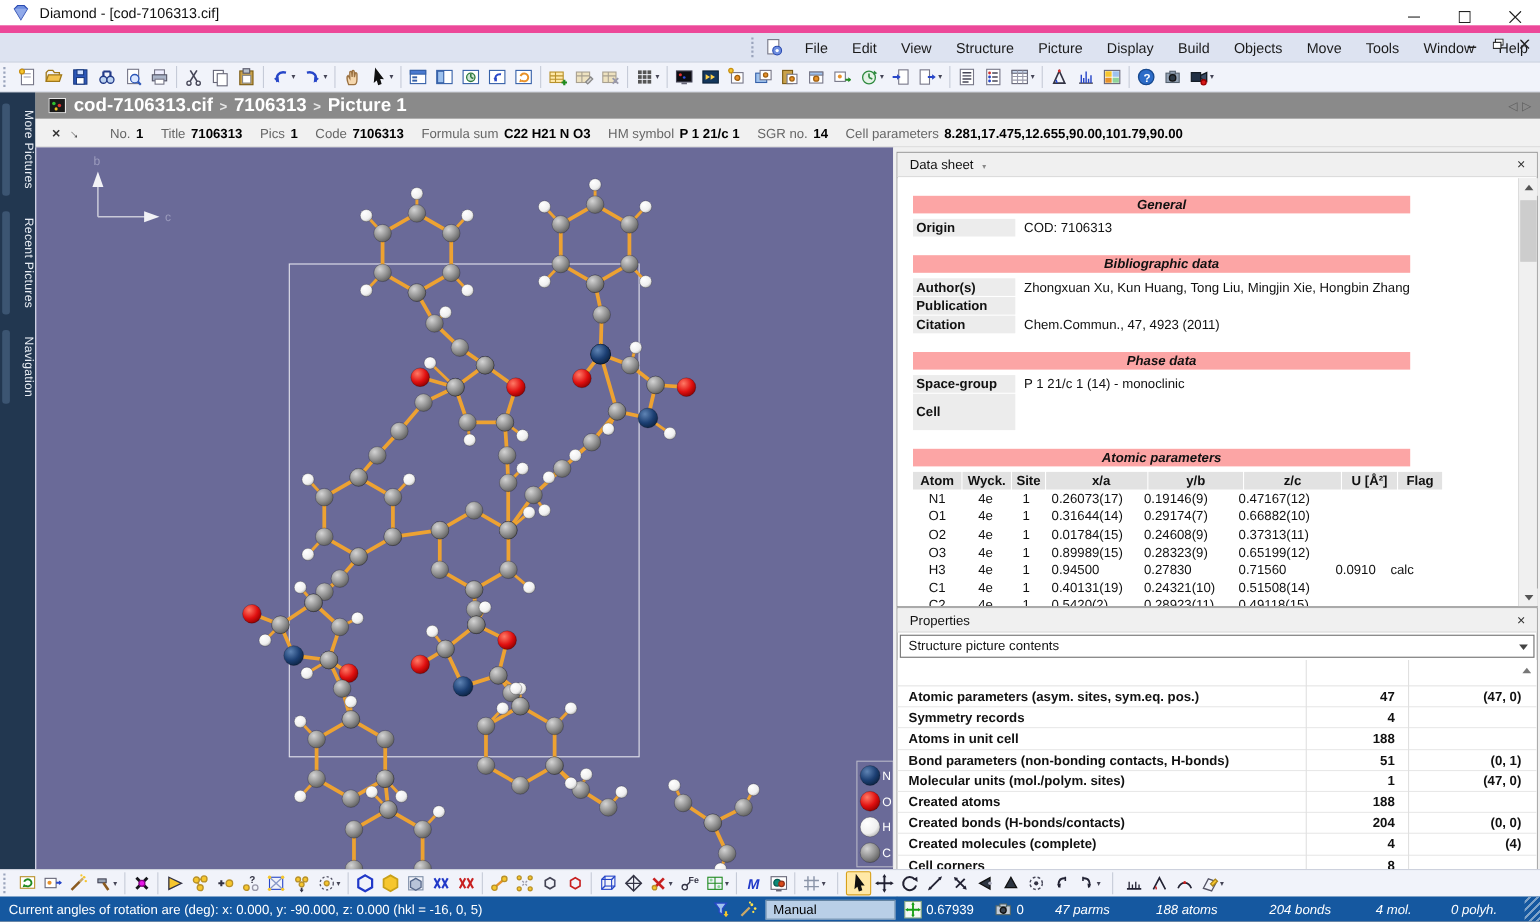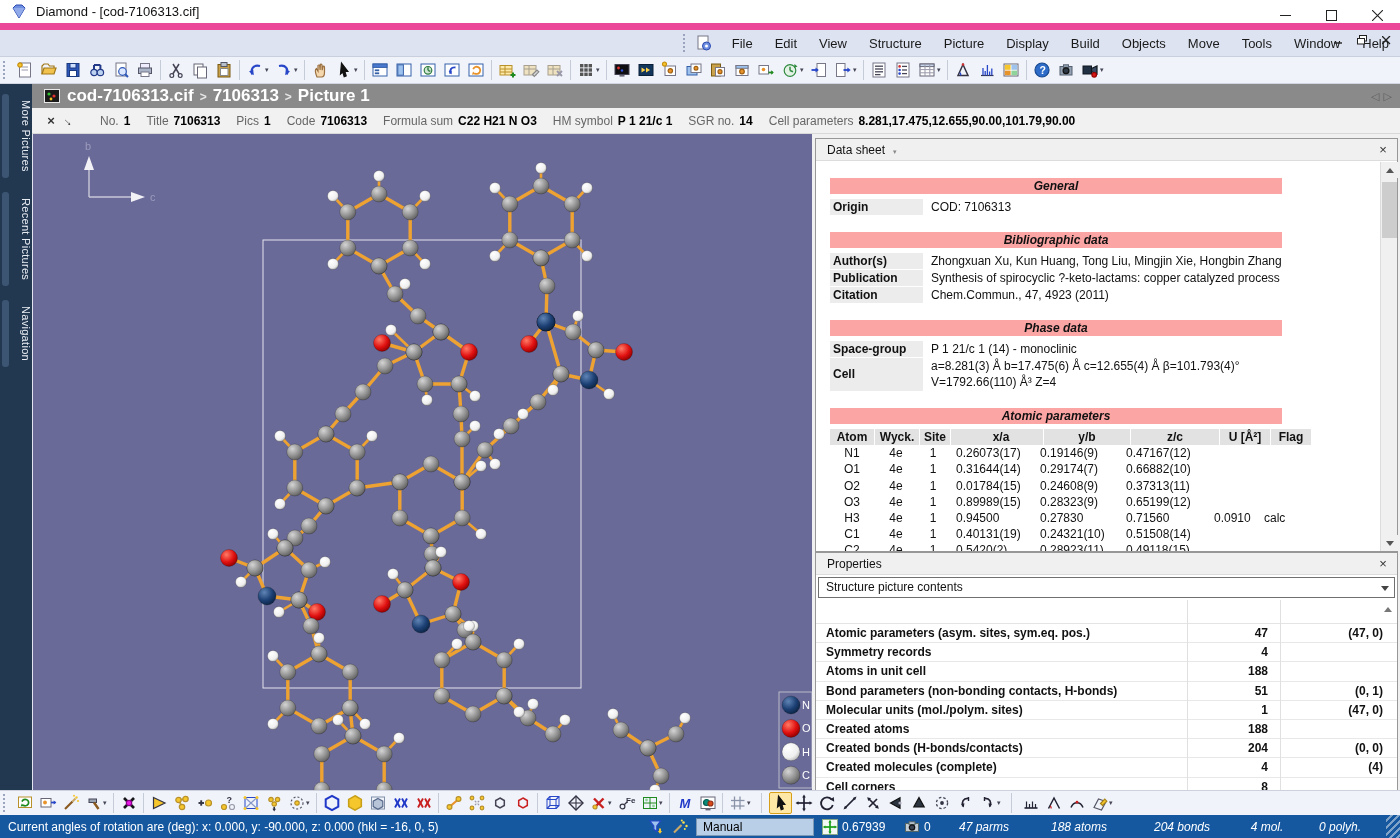--- a/index.html
+++ b/index.html
@@ -913,38 +913,33 @@
           <span class="kv-value">COD: 7106313</span>
         </div>
         <div class="sec-gap"></div>
         <div class="sec-header">Bibliographic data</div>
         <div class="kv-row">
           <span class="kv-label">Author(s)</span>
           <span class="kv-value">Zhongxuan Xu, Kun Huang, Tong Liu, Mingjin Xie, Hongbin Zhang</span>
         </div>
         <div class="kv-row">
           <span class="kv-label">Publication title</span>
-          <span class="kv-value">Synthesis of spirocyclic ?-keto-lactams: copper catalyzed process</span>
         </div>
         <div class="kv-row">
           <span class="kv-label">Citation</span>
           <span class="kv-value">Chem.Commun., 47, 4923 (2011)</span>
         </div>
         <div class="sec-gap"></div>
         <div class="sec-header">Phase data</div>
         <div class="kv-row">
           <span class="kv-label">Space-group</span>
           <span class="kv-value">P 1 21/c 1 (14) - monoclinic</span>
         </div>
         <div class="kv-row">
           <span class="kv-label" style="height:33px;line-height:33px;">Cell</span>
-          <span style="flex:1">
-            <span class="kv-value" style="display:block">a=8.281(3) Å b=17.475(6) Å c=12.655(4) Å β=101.793(4)°</span>
-            <span class="kv-value" style="display:block">V=1792.66(110) Å³ Z=4</span>
-          </span>
         </div>
         <div class="sec-gap"></div>
         <div class="sec-header">Atomic parameters</div>
         <div id="atomic-table">
             <div class="at-row hdr">
               <span class="at-c0">Atom</span>
               <span class="at-c1">Wyck.</span>
               <span class="at-c2">Site</span>
               <span class="at-c3">x/a</span>
               <span class="at-c4">y/b</span>

